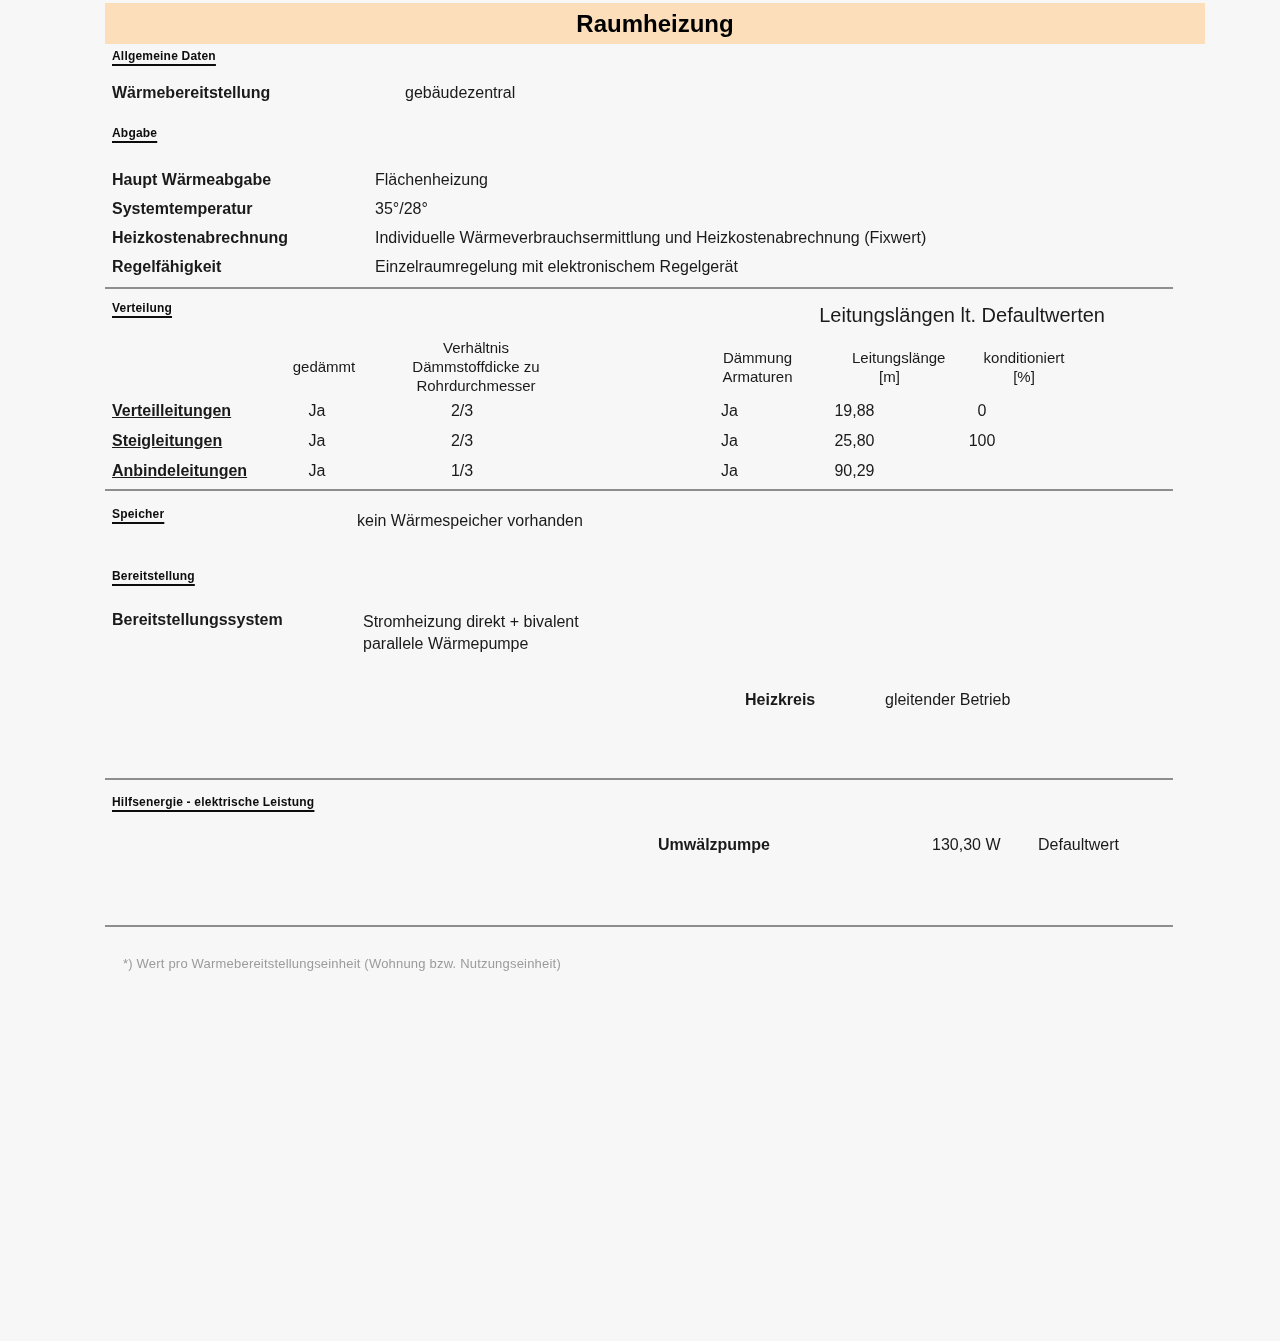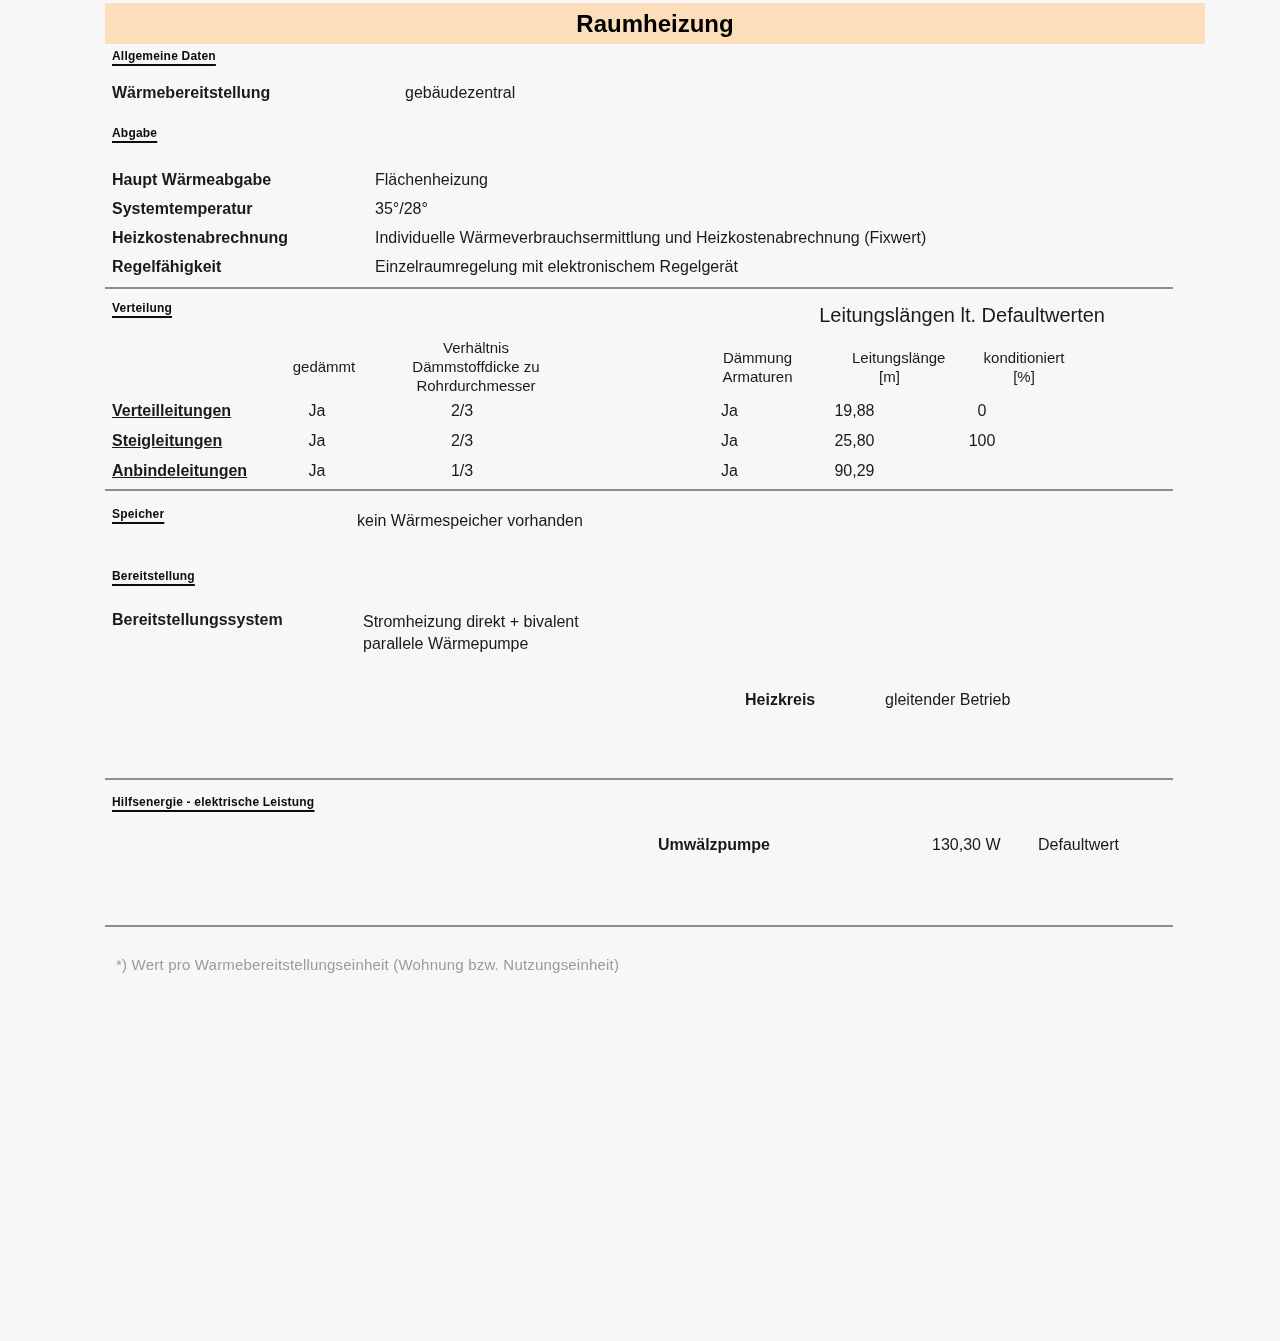--- a/index.html
+++ b/index.html
@@ -56,22 +56,22 @@
   .cg{width:80px;}
   .c3{width:175px;text-align:center;}
   .c4{width:75px;text-align:center;}
   .c5{width:180px;text-align:center;}
 
   .abs{position:absolute;font-size:16px;}
   .bold{font-weight:bold;}
   .two-line{line-height:22px;}
 
   .footnote{
-    position:absolute;left:116px;top:956px;
-    font-size:15px;color:#9b9b9b;letter-spacing:.2px;
+    position:absolute;left:123px;top:956px;
+    font-size:13px;color:#9b9b9b;letter-spacing:.2px;
   }
 </style>
 </head>
 <body>
 
 <div class="page">
 
   <div class="titlebar" style="background: rgb(252, 222, 186);">
     <span>Raumheizung</span>
   </div>

